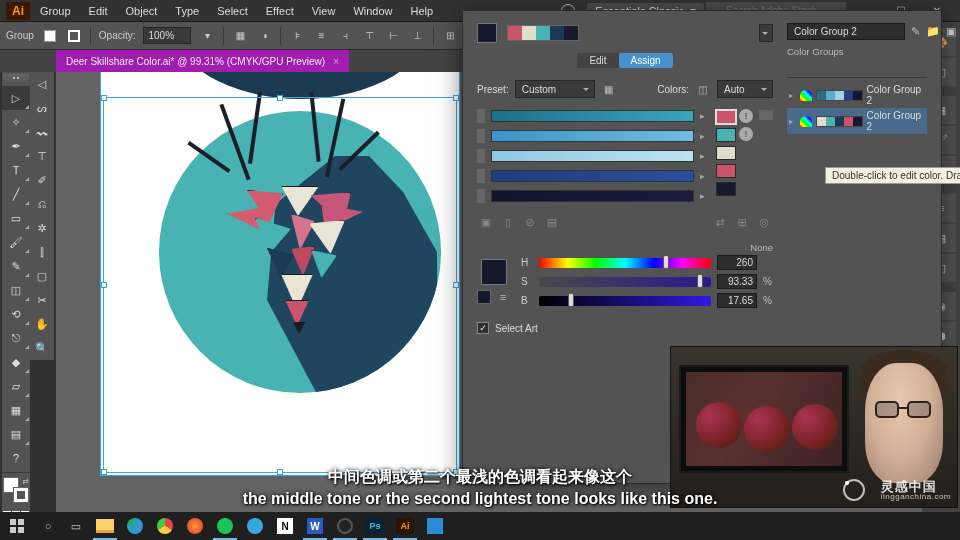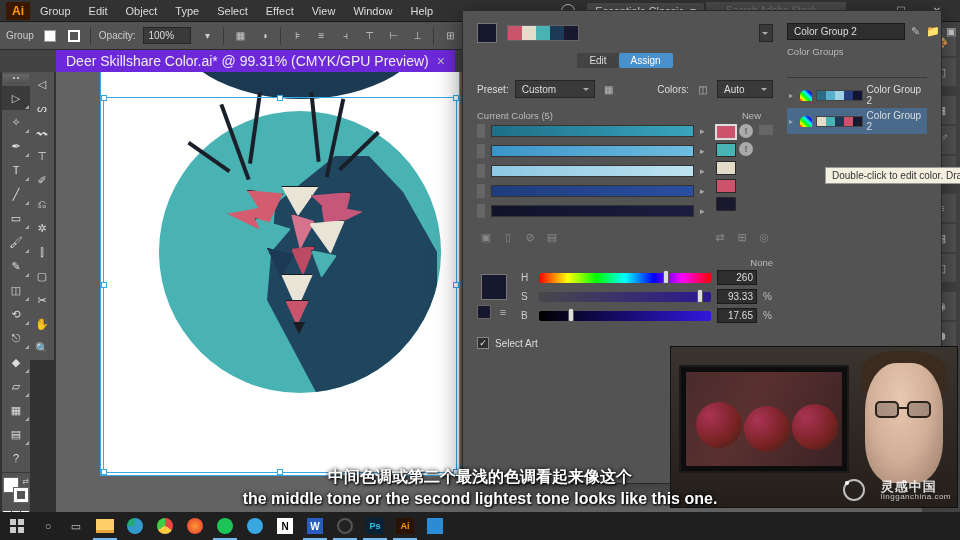--- a/index.html
+++ b/index.html
@@ -14,21 +14,21 @@
 .menubar .ws-sel::after { content:""; border:3px solid transparent; border-top-color:#ccc; margin-top:3px; }
 .menubar .stock-input { background:#4a4a4a; border:none; color:#bbb; padding:3px 6px 3px 20px; width:140px; font-size:10px; position:relative; }
 .menubar .stock-wrap { position:relative; }
 .menubar .stock-wrap .mag { position:absolute; left:5px; top:3px; width:9px; height:9px; border:1.2px solid #aaa; border-radius:50%; }
 .menubar .winbtn { width:34px; height:22px; display:flex; align-items:center; justify-content:center; color:#ccc; font-size:10px; }
 .controlbar { height:28px; background:#535353; display:flex; align-items:center; padding:0 6px; gap:8px; border-bottom:1px solid #2a2a2a; font-size:10px; color:#ccc; }
 .controlbar .inp { background:#3a3a3a; border:1px solid #262626; color:#ddd; padding:2px 4px; width:48px; font-size:10px; }
 .controlbar .ico { width:16px; height:16px; display:flex; align-items:center; justify-content:center; color:#ccc; cursor:pointer; }
 .controlbar .divider { width:1px; height:18px; background:#3a3a3a; }
 .tabbar { height:22px; background:#434343; display:flex; align-items:center; padding-left:56px; }
-.tabbar .doctab { background:#6d28d9; height:22px; padding:0 10px; display:flex; align-items:center; font-size:14px; color:#eee; gap:8px; }
+.tabbar .doctab { background:#a21caf; height:22px; padding:0 10px; display:flex; align-items:center; font-size:10px; color:#eee; gap:8px; }
 .tabbar .doctab .x { color:#bbb; cursor:pointer; }
 .stage { position:absolute; left:56px; top:72px; right:38px; bottom:28px; background:#636363; overflow:hidden; }
 .stage .canvas { position:absolute; left:44px; top:-36px; width:360px; height:440px; background:#fff; border:1px solid #3aa8e6; }
 .stage .canvas .bbox { position:absolute; left:2px; top:60px; right:2px; bottom:2px; border:1px solid #3aa8e6; }
 .stage .corner { position:absolute; width:6px; height:6px; background:#fff; border:1px solid #3aa8e6; }
 .stage .circle-top { position:absolute; left:70px; top:-58px; width:260px; height:120px; border-radius:0 0 200px 200px/0 0 120px 120px; background:#1b3a52; overflow:hidden; }
 .stage .circle { position:absolute; left:58px; top:74px; width:282px; height:282px; border-radius:50%; background:#49b2b2; overflow:hidden; }
 .stage .deer-shadow { position:absolute; left:88px; top:30px; width:170px; height:240px; background:#1c3a55; clip-path:polygon(40% 0, 60% 0, 80% 15%, 100% 40%, 100% 100%, 30% 100%, 0 60%, 5% 20%); transform:translate(20px,15px); opacity:0.9; }
 .stage .deer { position:absolute; left:96px; top:105px; width:200px; height:240px; }
 .stage .antler { position:absolute; width:4px; height:60px; background:#1b1f2a; }
@@ -376,24 +376,20 @@
             <span>Custom</span>
           </div>
         <span class="smallico">▦</span>
         <div class="lbl-space"></div>
         <span>Colors:</span>
         <span class="smallico">◫</span>
         <div class="dd" style="width:56px">
             <span>Auto</span>
           </div>
       </div>
-      <div style="display:flex;justify-content:space-between">
-        <span class="section-lbl">Current Colors (5)</span>
-        <span class="section-lbl" style="margin-right:12px">New</span>
-      </div>
       <div style="display:flex;gap:6px;align-items:flex-start">
         <div class="colorlist" style="flex:1" id="colorlist">
             <div class="crow">
               <div class="small-sel"></div>
               <div class="cbar" style="background:linear-gradient(90deg,#1e6f88,#3aa5be)"></div>
               <span class="arrow-r">▸</span>
             </div>
             <div class="crow">
               <div class="small-sel"></div>
               <div class="cbar" style="background:linear-gradient(90deg,#3b94c8,#6fbde0)"></div>

